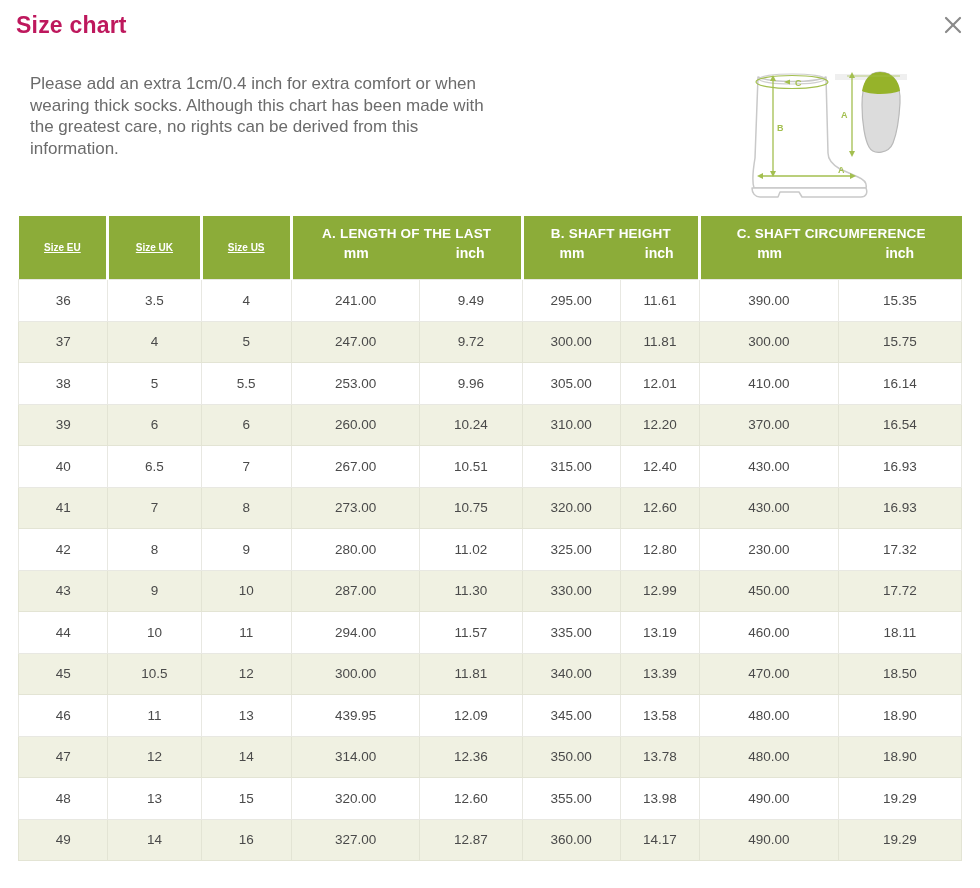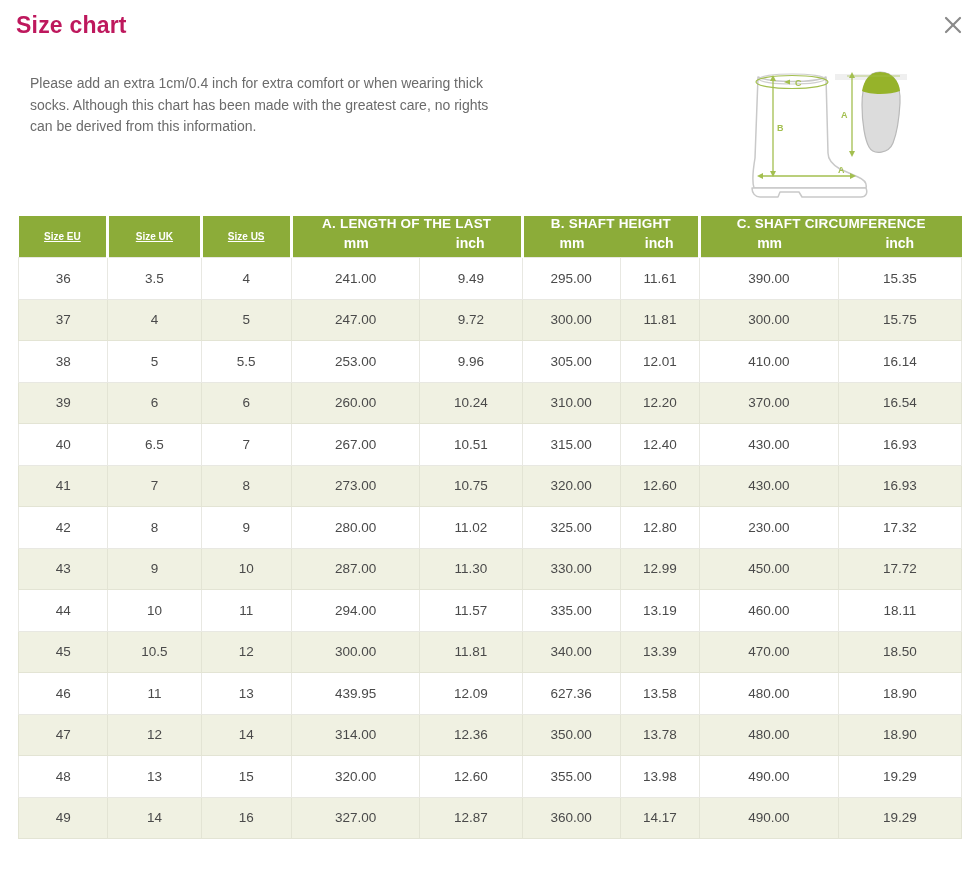--- a/index.html
+++ b/index.html
@@ -4,33 +4,33 @@
 <style>
   * { box-sizing: border-box; margin: 0; padding: 0; }
   html, body { width: 980px; background: #ffffff; font-family: "Liberation Sans", sans-serif; }
   body { position: relative; height: 888px; overflow: hidden; }
 
   .topbar { display: flex; justify-content: space-between; align-items: flex-start; padding: 12px 14px 0 16px; }
   .page-title { color: #be185d; font-size: 23px; font-weight: bold; letter-spacing: 0.2px; }
   .close-btn { background: none; border: none; cursor: pointer; padding: 2px; line-height: 0; }
 
   .intro { display: flex; justify-content: space-between; align-items: flex-start; padding: 0 6px 0 30px; margin-top: 24px; height: 148px; }
-  .note { width: 478px; margin-top: 10px; color: #6b6b6b; font-size: 14px; line-height: 21.5px; }
+  .note { width: 478px; margin-top: 10px; color: #6b6b6b; font-size: 17px; line-height: 21.5px; }
   .diagram-wrap { margin-right: 2px; }
 
   table.size-table { width: 944px; margin: 5px 18px 0 18px; border-collapse: collapse; table-layout: fixed; }
   col.c1 { width: 89px; } col.c2 { width: 93px; } col.c3 { width: 90px; }
   col.c4 { width: 128px; } col.c5 { width: 102px; }
   col.c6 { width: 98px; } col.c7 { width: 79px; }
   col.c8 { width: 138px; } col.c9 { width: 123px; }
 
   thead th { background: #8cac39; color: #ffffff; font-weight: bold; text-align: center; vertical-align: middle; }
   th.simple { font-size: 10px; text-decoration: underline; }
-  th.group { font-size: 13.5px; padding-bottom: 2px; letter-spacing: 0.2px; }
-  th.unit  { font-size: 14px; padding: 2px 0 6px 0; }
+  th.group { font-size: 13.5px; padding-top: 10px; padding-bottom: 2px; letter-spacing: 0.2px; }
+  th.unit  { font-size: 14px; padding: 2px 0 18px 0; }
   th.sep   { border-left: 3px solid #ffffff; }
 
   tbody td { text-align: center; font-size: 13.5px; color: #4a4a4a; height: 41.5px;
              border: 1px solid #e8e8e2; background: #ffffff; }
   tbody tr:nth-child(even) td { background: #f0f1e2; border-color: #e3e4d4; }
 </style>
 </head>
 <body>
 
 <div class="topbar">
@@ -226,21 +226,21 @@
         <td>13.39</td>
         <td>470.00</td>
         <td>18.50</td>
       </tr>
       <tr>
         <td>46</td>
         <td>11</td>
         <td>13</td>
         <td>439.95</td>
         <td>12.09</td>
-        <td>627.36</td>
+        <td>345.00</td>
         <td>13.58</td>
         <td>480.00</td>
         <td>18.90</td>
       </tr>
       <tr>
         <td>47</td>
         <td>12</td>
         <td>14</td>
         <td>314.00</td>
         <td>12.36</td>

